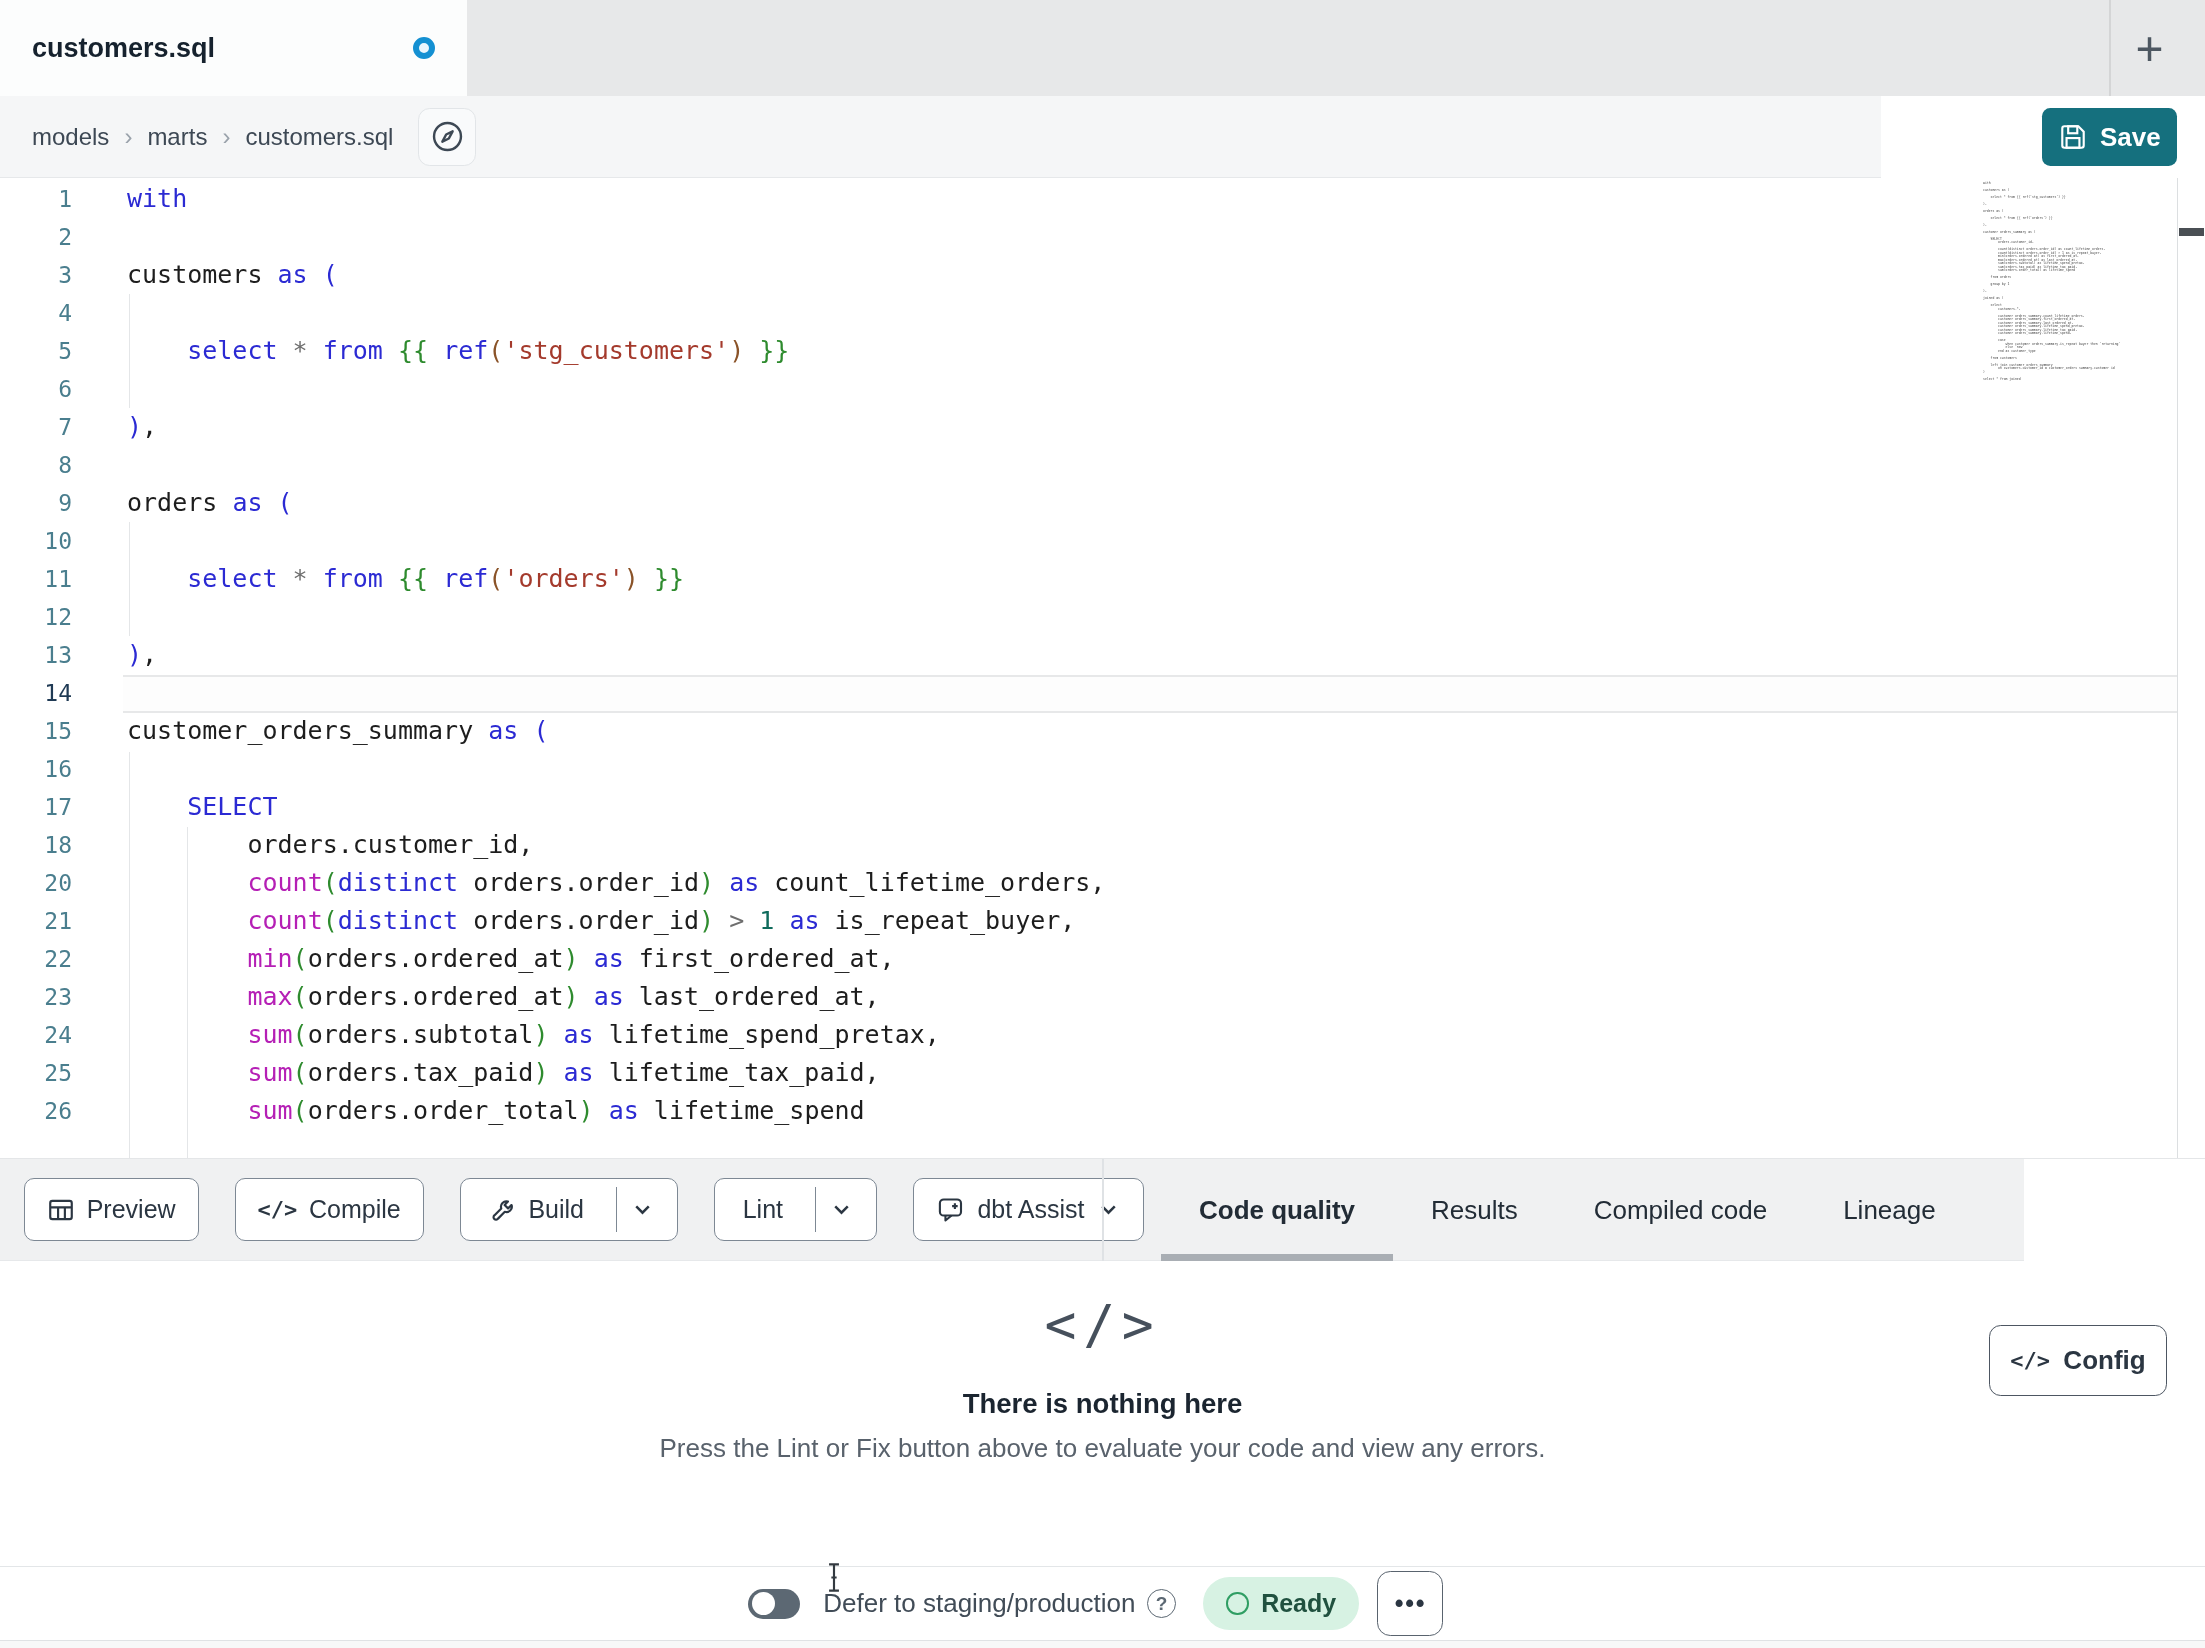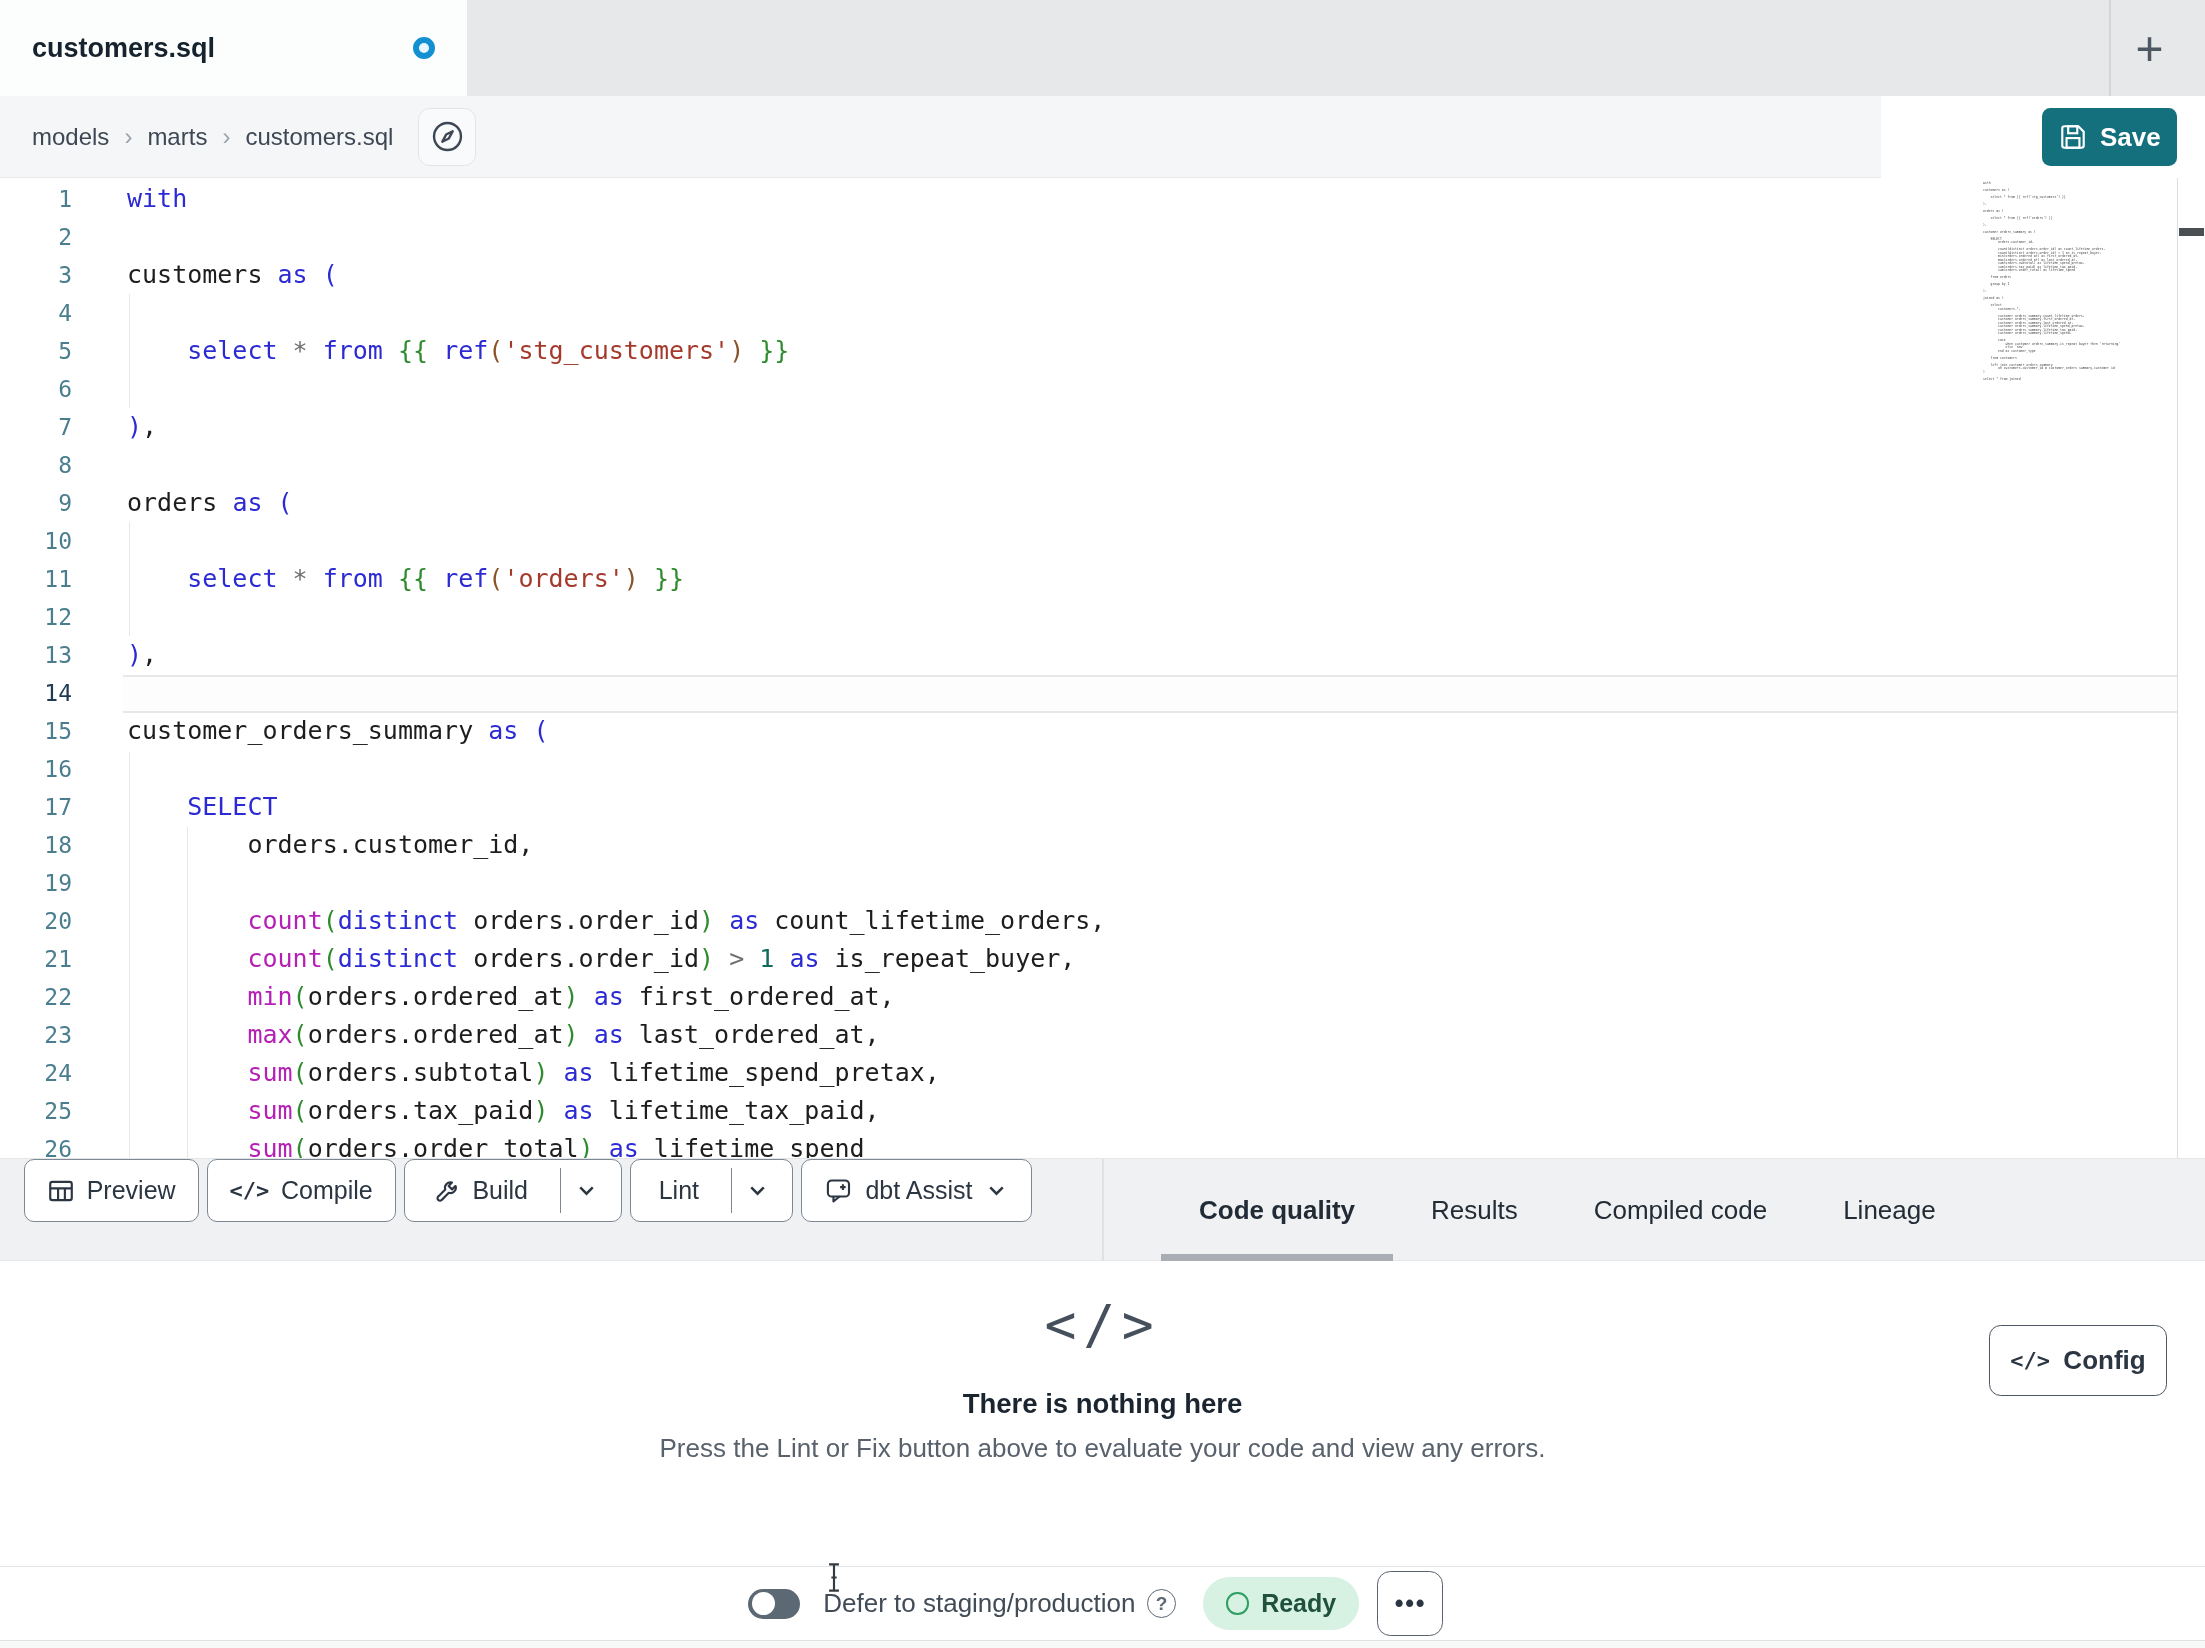--- a/index.html
+++ b/index.html
@@ -43,22 +43,22 @@
   .active-line-band { position:absolute; left:123px; width:2054px; top:497px; height:38px;
                       background:#fdfdfd; border-top:2.5px solid #e7e8e9; border-bottom:2.5px solid #e7e8e9; }
   .indent-guide { position:absolute; width:0.8px; background:#e4e6e8; }
   .minimap { position:absolute; left:1983px; top:2.5px; width:193px; height:208px; overflow:hidden; }
   .minimap pre { font-family:"DejaVu Sans Mono",monospace; font-size:9.2px; line-height:10.3px;
                  color:#474747; transform:scale(0.34); transform-origin:0 0; width:575px; }
   .editor-right-divider { position:absolute; left:2177px; top:0; bottom:0; width:0.8px; background:#dcdfe1; }
   .scroll-thumb { position:absolute; left:2179px; top:50px; width:25px; height:7.5px; background:#4a4f54; }
 
   
-  .toolbar { position:absolute; left:0; top:1159px; width:2205px; height:102px; background:#f0f1f2;
-             border-bottom:0.8px solid #e6e8ea; display:flex; padding-left:24px; gap:8px; }
+  .toolbar { position:absolute; left:0; top:1159px; width:2024px; height:102px; background:#f0f1f2;
+             border-bottom:0.8px solid #e6e8ea; display:flex; align-items:center; padding-left:24px; gap:36px; }
   .tb-btn { height:63px; background:#fff; border:1.7px solid #7d8894; border-radius:10px;
             display:flex; align-items:center; gap:11.7px; padding:0 22px; font-size:25px; font-weight:500;
             color:#2b3642; font-family:"Liberation Sans",sans-serif; }
   .tb-split { padding:8px; }
   .tb-split .main { display:flex; align-items:center; gap:11.7px; padding:0 20px; height:100%; }
   .tb-split .chev { width:53px; height:100%; border-left:1.7px solid #7d8894; display:flex;
                     align-items:center; justify-content:center; }
   .tb-icon-code { font-family:"DejaVu Sans Mono",monospace; font-size:22px; font-weight:700; color:#2b3642; }
   .toolbar-divider { position:absolute; left:1102px; top:1159px; width:1.7px; height:102px; background:#dfe2e5; }
 
@@ -159,21 +159,20 @@
         <div class="cm-row"><div class="cm-gutter">9</div><pre class="cm-code"><span class="tok-tx">orders</span><span class="tok-tx"> </span><span class="tok-kw">as</span><span class="tok-tx"> </span><span class="tok-p1">(</span></pre></div>
         <div class="cm-row"><div class="cm-gutter">10</div><pre class="cm-code"></pre></div>
         <div class="cm-row"><div class="cm-gutter">11</div><pre class="cm-code"><span class="tok-tx">    </span><span class="tok-kw">select</span><span class="tok-tx"> </span><span class="tok-op">*</span><span class="tok-tx"> </span><span class="tok-kw">from</span><span class="tok-tx"> </span><span class="tok-jj">{{</span><span class="tok-tx"> </span><span class="tok-kw">ref</span><span class="tok-p3">(</span><span class="tok-str">'orders'</span><span class="tok-p3">)</span><span class="tok-tx"> </span><span class="tok-jj">}}</span></pre></div>
         <div class="cm-row"><div class="cm-gutter">12</div><pre class="cm-code"></pre></div>
         <div class="cm-row"><div class="cm-gutter">13</div><pre class="cm-code"><span class="tok-p1">)</span><span class="tok-tx">,</span></pre></div>
         <div class="cm-row active"><div class="cm-gutter">14</div><pre class="cm-code"></pre></div>
         <div class="cm-row"><div class="cm-gutter">15</div><pre class="cm-code"><span class="tok-tx">customer_orders_summary</span><span class="tok-tx"> </span><span class="tok-kw">as</span><span class="tok-tx"> </span><span class="tok-p1">(</span></pre></div>
         <div class="cm-row"><div class="cm-gutter">16</div><pre class="cm-code"></pre></div>
         <div class="cm-row"><div class="cm-gutter">17</div><pre class="cm-code"><span class="tok-tx">    </span><span class="tok-kw">SELECT</span></pre></div>
         <div class="cm-row"><div class="cm-gutter">18</div><pre class="cm-code"><span class="tok-tx">        </span><span class="tok-tx">orders.customer_id,</span></pre></div>
-        <div class="cm-row"><div class="cm-gutter">19</div><pre class="cm-code"></pre></div>
         <div class="cm-row"><div class="cm-gutter">20</div><pre class="cm-code"><span class="tok-tx">        </span><span class="tok-fn">count</span><span class="tok-p2">(</span><span class="tok-kw">distinct</span><span class="tok-tx"> orders.order_id</span><span class="tok-p2">)</span><span class="tok-tx"> </span><span class="tok-kw">as</span><span class="tok-tx"> count_lifetime_orders,</span></pre></div>
         <div class="cm-row"><div class="cm-gutter">21</div><pre class="cm-code"><span class="tok-tx">        </span><span class="tok-fn">count</span><span class="tok-p2">(</span><span class="tok-kw">distinct</span><span class="tok-tx"> orders.order_id</span><span class="tok-p2">)</span><span class="tok-tx"> </span><span class="tok-op">&gt;</span><span class="tok-tx"> </span><span class="tok-num">1</span><span class="tok-tx"> </span><span class="tok-kw">as</span><span class="tok-tx"> is_repeat_buyer,</span></pre></div>
         <div class="cm-row"><div class="cm-gutter">22</div><pre class="cm-code"><span class="tok-tx">        </span><span class="tok-fn">min</span><span class="tok-p2">(</span><span class="tok-tx">orders.ordered_at</span><span class="tok-p2">)</span><span class="tok-tx"> </span><span class="tok-kw">as</span><span class="tok-tx"> first_ordered_at,</span></pre></div>
         <div class="cm-row"><div class="cm-gutter">23</div><pre class="cm-code"><span class="tok-tx">        </span><span class="tok-fn">max</span><span class="tok-p2">(</span><span class="tok-tx">orders.ordered_at</span><span class="tok-p2">)</span><span class="tok-tx"> </span><span class="tok-kw">as</span><span class="tok-tx"> last_ordered_at,</span></pre></div>
         <div class="cm-row"><div class="cm-gutter">24</div><pre class="cm-code"><span class="tok-tx">        </span><span class="tok-fn">sum</span><span class="tok-p2">(</span><span class="tok-tx">orders.subtotal</span><span class="tok-p2">)</span><span class="tok-tx"> </span><span class="tok-kw">as</span><span class="tok-tx"> lifetime_spend_pretax,</span></pre></div>
         <div class="cm-row"><div class="cm-gutter">25</div><pre class="cm-code"><span class="tok-tx">        </span><span class="tok-fn">sum</span><span class="tok-p2">(</span><span class="tok-tx">orders.tax_paid</span><span class="tok-p2">)</span><span class="tok-tx"> </span><span class="tok-kw">as</span><span class="tok-tx"> lifetime_tax_paid,</span></pre></div>
         <div class="cm-row"><div class="cm-gutter">26</div><pre class="cm-code"><span class="tok-tx">        </span><span class="tok-fn">sum</span><span class="tok-p2">(</span><span class="tok-tx">orders.order_total</span><span class="tok-p2">)</span><span class="tok-tx"> </span><span class="tok-kw">as</span><span class="tok-tx"> lifetime_spend</span></pre></div>
       </div>
     <div class="minimap">
         <pre id="minimap-pre">with

